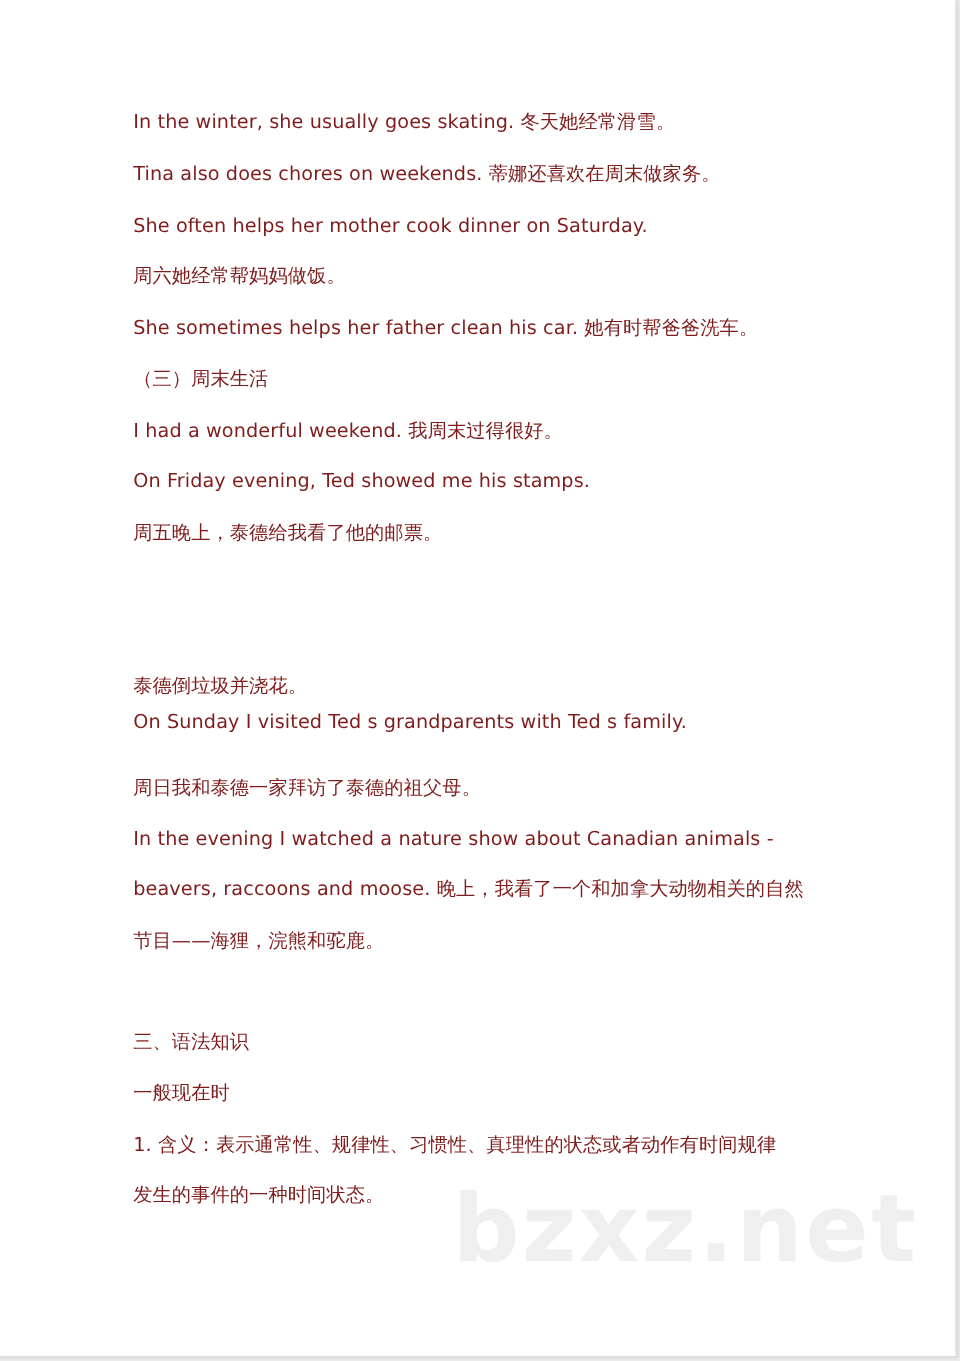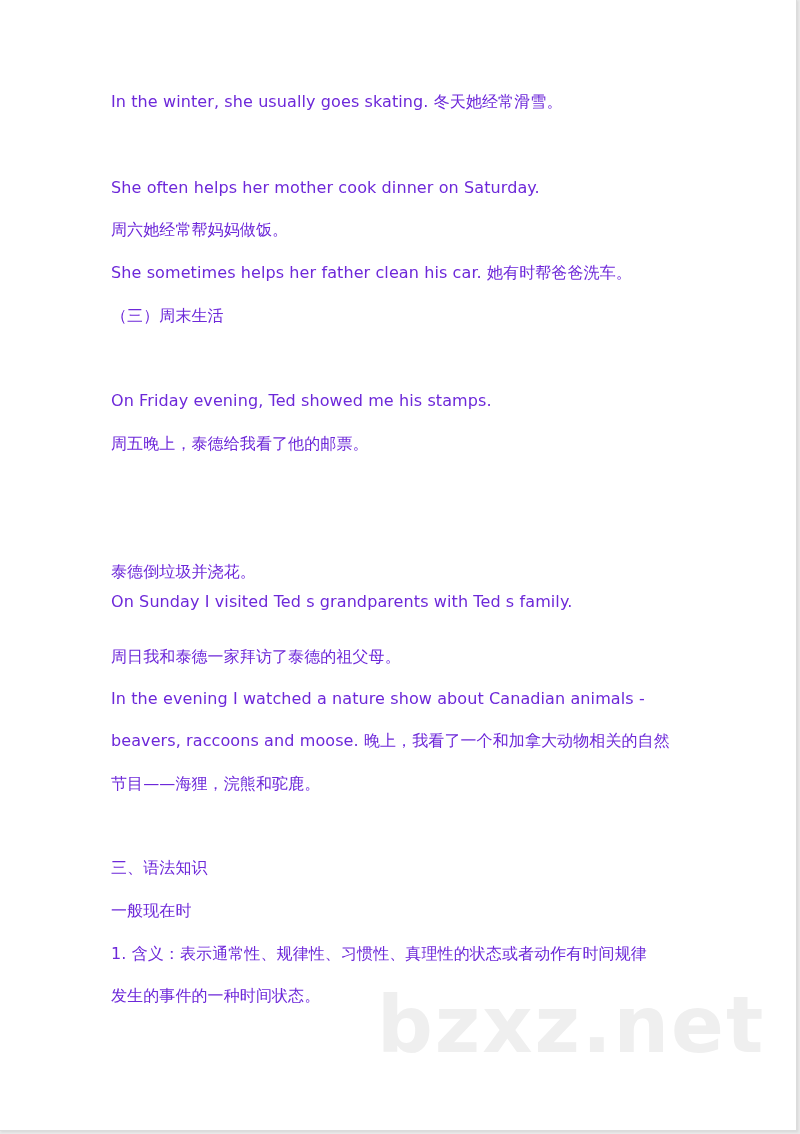--- a/index.html
+++ b/index.html
@@ -23,21 +23,21 @@
       background: #ffffff;
       border-right: 1px solid #dcdcdc;
       border-bottom: 1px solid #dcdcdc;
       box-shadow: 1px 1px 2px rgba(0,0,0,0.08);
     }
     .line {
       position: absolute;
       left: 111px;
       font-size: 16px;
       line-height: 20px;
-      color: #6d28d9;
+      color: #7f1d1d;
       white-space: nowrap;
       letter-spacing: 0.1px;
     }
     .watermark {
       position: absolute;
       left: 377px;
       top: 985px;
       font-family: "DejaVu Sans", "Liberation Sans", sans-serif;
       font-weight: bold;
       font-size: 78px;
@@ -45,24 +45,26 @@
       color: #efefef;
       letter-spacing: 2px;
       white-space: nowrap;
     }
   </style>
 </head>
 <body>
 
 <div class="page">
   <div class="line" style="top:92px">In the winter, she usually goes skating.  冬天她经常滑雪。</div>
+  <div class="line" style="top:135px">Tina also does chores on weekends.  蒂娜还喜欢在周末做家务。</div>
   <div class="line" style="top:178px">She often helps her mother cook dinner on Saturday.</div>
   <div class="line" style="top:220px">周六她经常帮妈妈做饭。</div>
   <div class="line" style="top:263px">She sometimes helps her father clean his car.  她有时帮爸爸洗车。</div>
   <div class="line" style="top:306px">（三）周末生活</div>
+  <div class="line" style="top:349px">I had a wonderful weekend.   我周末过得很好。</div>
   <div class="line" style="top:391px">On Friday evening, Ted showed me his stamps.</div>
   <div class="line" style="top:434px">周五晚上，泰德给我看了他的邮票。</div>
   <div class="line" style="top:562px">泰德倒垃圾并浇花。</div>
   <div class="line" style="top:592px">On Sunday I visited Ted s grandparents with Ted s family.</div>
   <div class="line" style="top:647px">周日我和泰德一家拜访了泰德的祖父母。</div>
   <div class="line" style="top:689px">In the evening I watched a nature show about Canadian animals -</div>
   <div class="line" style="top:774px">节目——海狸，浣熊和驼鹿。</div>
   <div class="line" style="top:731px">beavers, raccoons and moose.  晚上，我看了一个和加拿大动物相关的自然</div>
 
   <div class="line" style="top:858px">三、语法知识</div>

